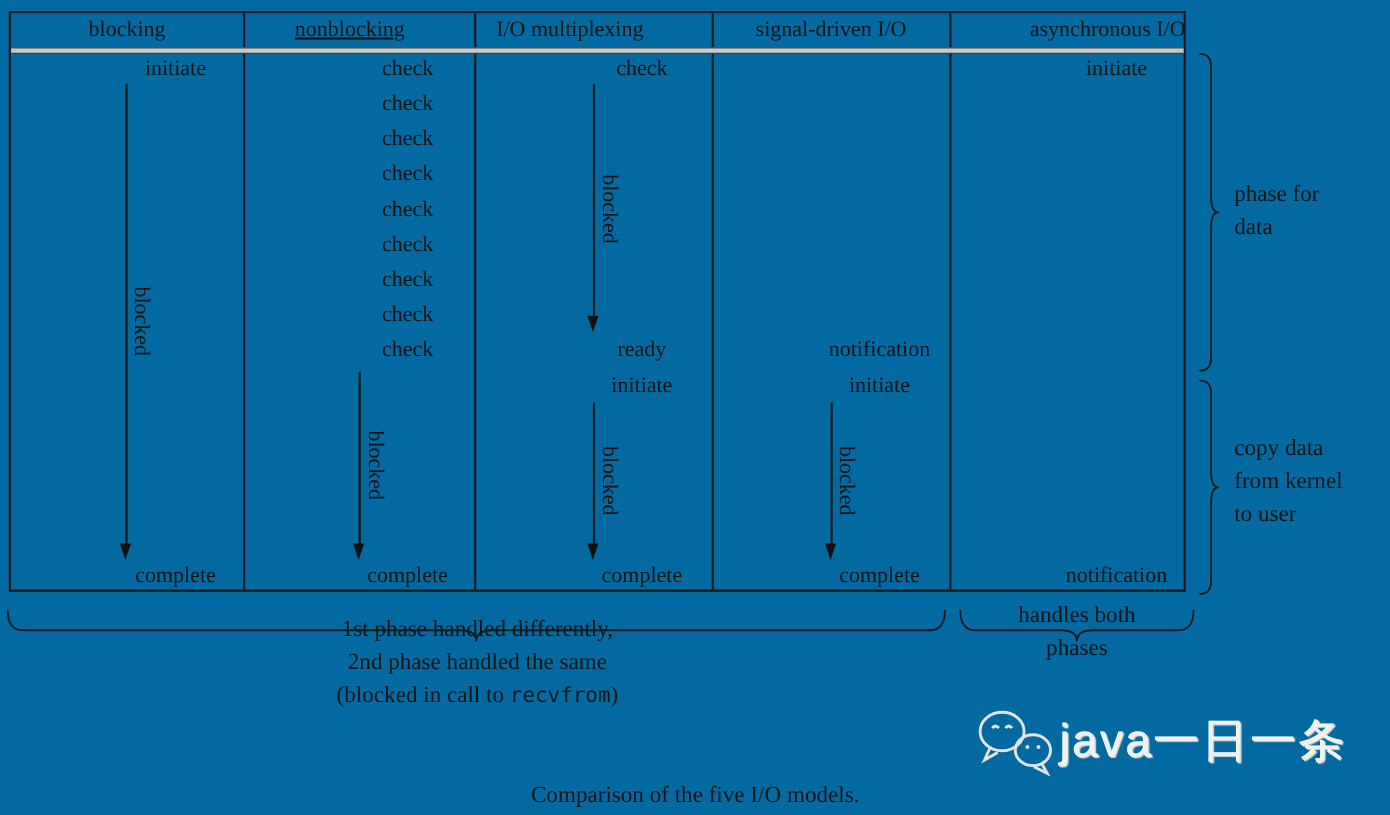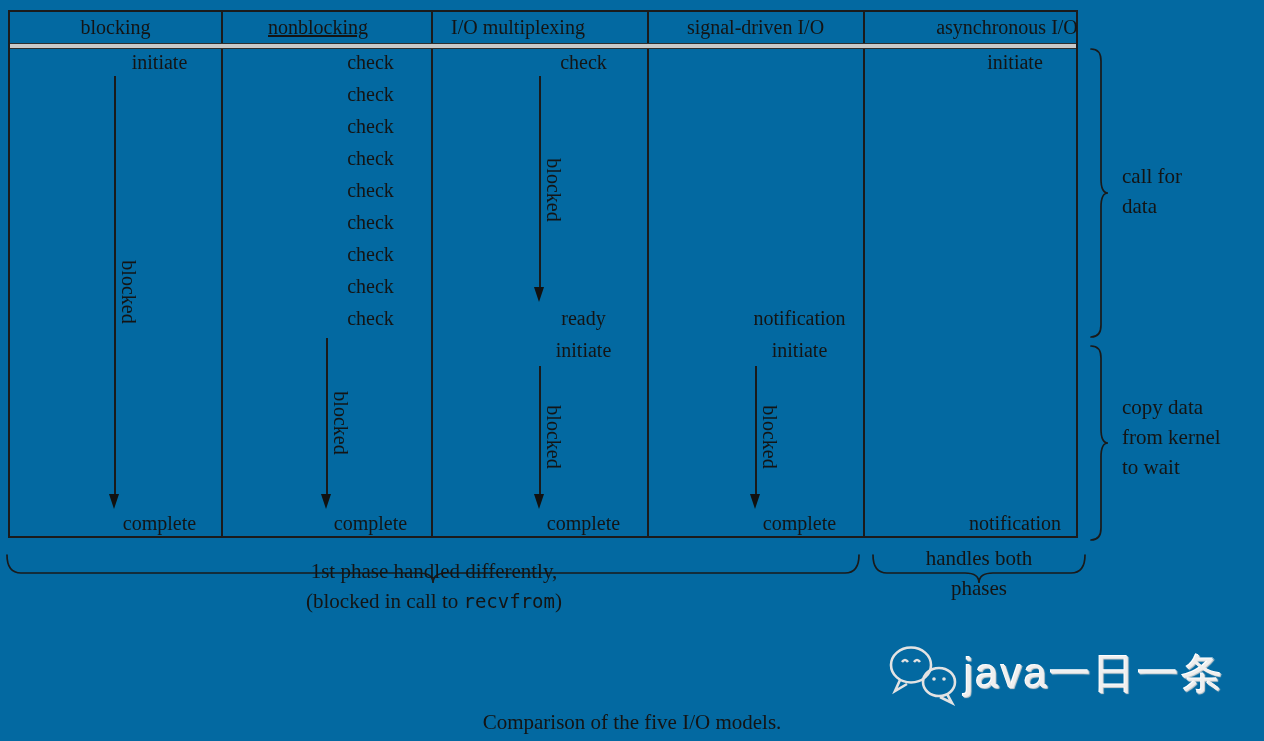--- a/index.html
+++ b/index.html
@@ -94,38 +94,39 @@
   <div class="vlbl" style="left:725px;top:426px;">blocked</div>
   <div class="lbl" style="left:648px;width:215px;top:510px;">complete</div>
 
   <div class="lbl" style="left:864px;width:214px;top:49px;">initiate</div>
   <div class="lbl" style="left:864px;width:214px;top:510px;">notification</div>
 
   <svg class="brace-svg" style="left:1090px;top:48px;" width="20" height="290" viewBox="0 0 20 290">
     <path d="M1,1 Q11,1 11,13 L11,131 Q11,145 18,145 Q11,145 11,159 L11,277 Q11,289 1,289"></path>
   </svg>
   <div class="side-note" style="top:161px;">
-    <div>call for</div>
+    <div>phase for</div>
     <div>data</div>
   </div>
 
   <svg class="brace-svg" style="left:1090px;top:345px;" width="20" height="196" viewBox="0 0 20 196">
     <path d="M1,1 Q11,1 11,13 L11,84 Q11,98 18,98 Q11,98 11,112 L11,183 Q11,195 1,195"></path>
   </svg>
   <div class="side-note" style="top:392px;">
     <div>copy data</div>
     <div>from kernel</div>
-    <div>to wait</div>
+    <div>to user</div>
   </div>
 
   <svg class="brace-svg" style="left:6px;top:554px;" width="854" height="32" viewBox="0 0 854 32">
     <path d="M1,1 Q1,19 15,19 L413,19 Q427,19 427,29 Q427,19 441,19 L839,19 Q853,19 853,1"></path>
   </svg>
   <div class="bottom-note" style="left:160px;top:556px;width:548px;">
     <div>1st phase handled differently,</div>
+    <div>2nd phase handled the same</div>
     <div><span>(blocked in call to </span><span class="code">recvfrom</span><span>)</span></div>
   </div>
 
   <svg class="brace-svg" style="left:872px;top:554px;" width="214" height="32" viewBox="0 0 214 32">
     <path d="M1,1 Q1,19 15,19 L93,19 Q107,19 107,29 Q107,19 121,19 L199,19 Q213,19 213,1"></path>
   </svg>
   <div class="bottom-note" style="left:873px;top:543px;width:212px;">
     <div>handles both</div>
     <div>phases</div>
   </div>

